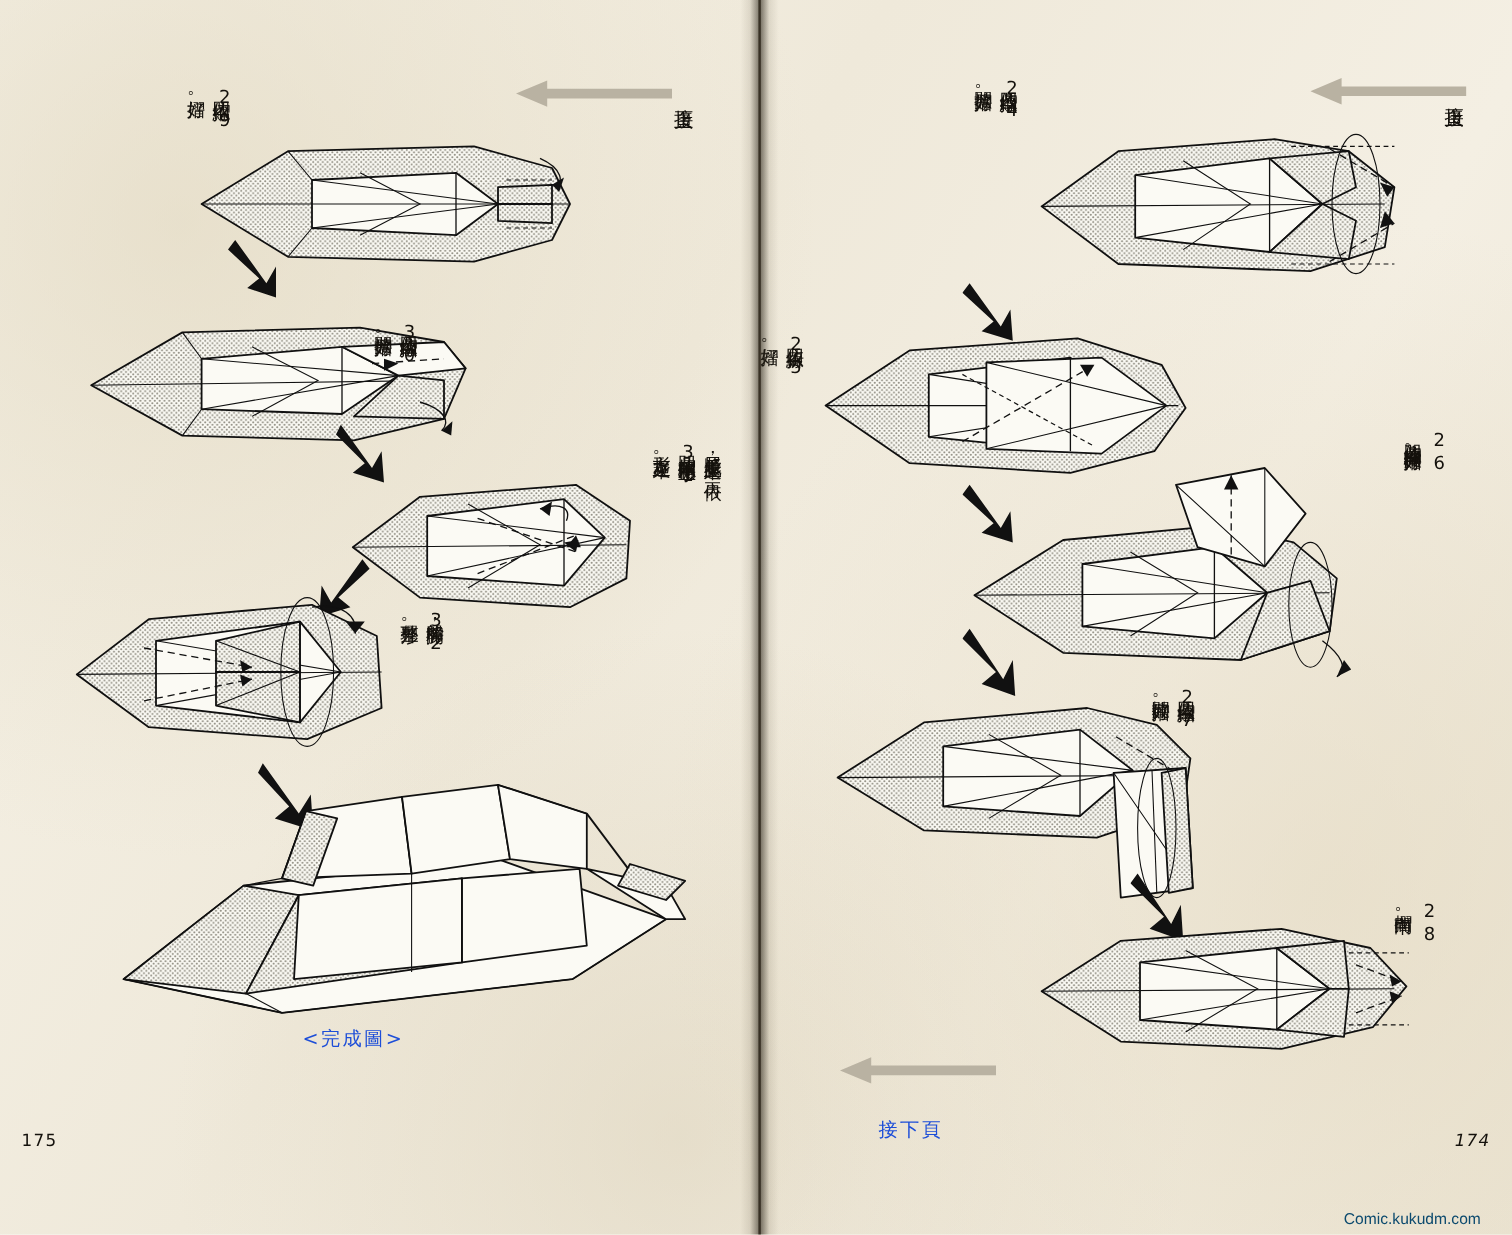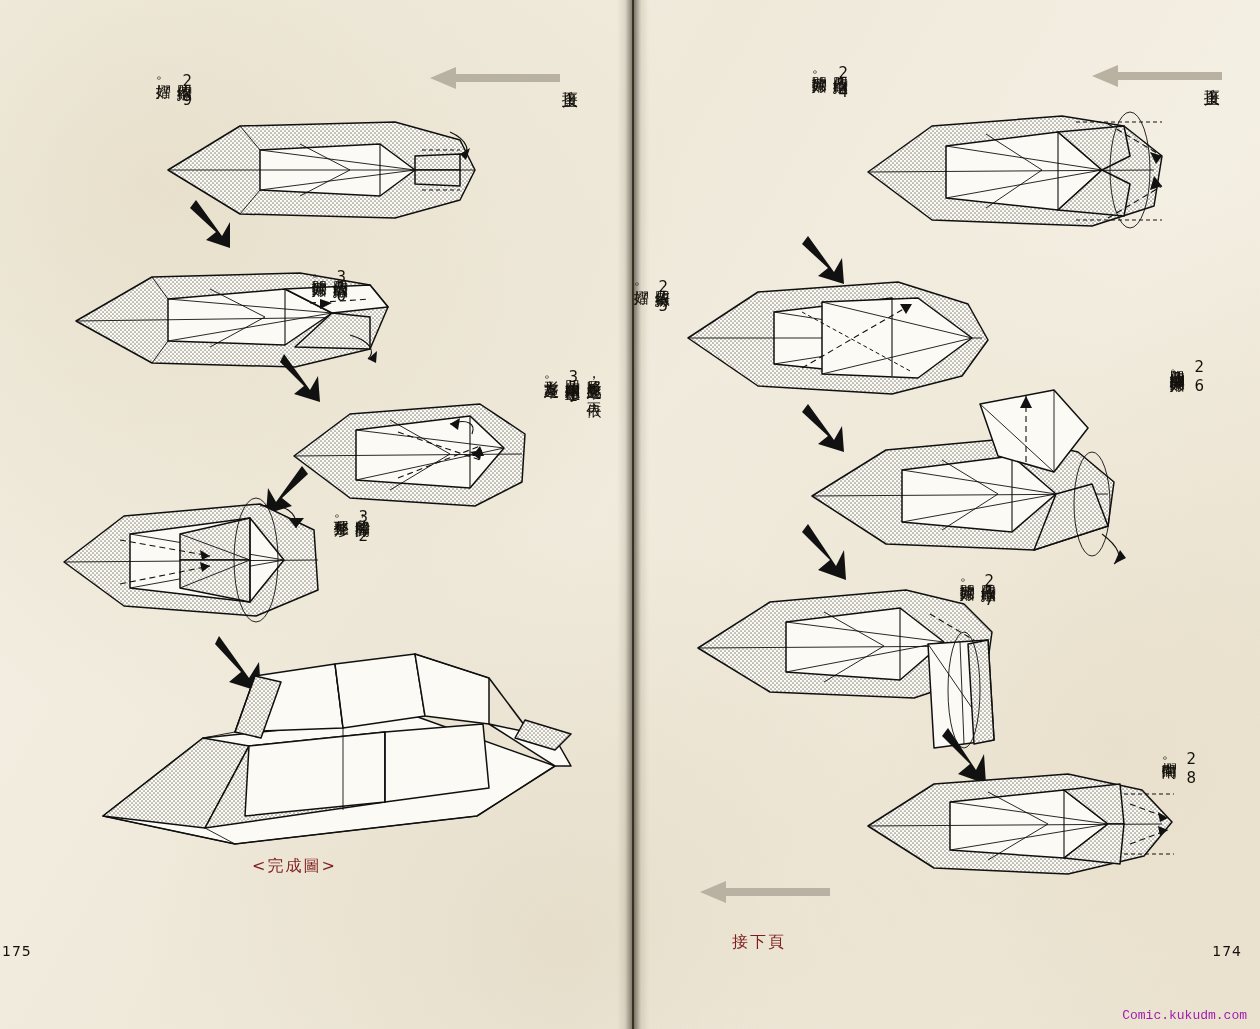--- a/index.html
+++ b/index.html
@@ -85,31 +85,31 @@
     position: absolute;
     bottom: 70px;
     font-size: 14px;
     color: #14110c;
     letter-spacing: 1px;
     z-index: 25;
   }
   .caption-center {
     position: absolute;
     font-size: 16px;
-    color: #7f1d1d;
+    color: #1d4ed8;
     letter-spacing: 2px;
     z-index: 25;
   }
   .watermark {
     position: absolute;
-    right: 13px;
+    right: 26px;
     bottom: 6px;
     font-size: 13px;
-    color: #a21caf;
-    font-family: Liberation Mono, monospace;
+    color: #0c4a6e;
+    font-family: Liberation Sans, sans-serif;
     z-index: 60;
   }
   svg { display: block; }
   .art {
     position: absolute;
     z-index: 10;
   }
   
   .ln   { fill: none; stroke: #101010; stroke-width: 1.6; stroke-linejoin: round; }
   .ln2  { fill: none; stroke: #101010; stroke-width: 1.1; }
@@ -266,21 +266,21 @@
 
       <path class="fillwhite" d="M404,104 L470,118 L486,146 L470,146 Z"></path>
       <path class="fillgrey" d="M440,100 L486,114 L470,130 L430,118 Z"></path>
       <path class="thin" d="M300,112 L300,182 M258,108 L258,190"></path>
       <path class="thin" d="M118,118 L150,112 M150,224 L120,208"></path>
       <path class="ln2" d="M18,196 L150,224 L392,196 L470,146"></path>
       <path class="thin" d="M170,56 L150,112 M250,44 L258,108"></path>
     </svg>
     <div class="caption-center" style="left:252px; top:856px;">&lt;完成圖&gt;</div>
 
-    <div class="pagenum" style="left:2px;">175</div>
+    <div class="pagenum" style="left:18px;">175</div>
   </div>
 
   <div class="leaf right">
 
     <svg class="art" style="left:460px; top:62px;" width="130" height="28">
       <g class="arrowgrey">
         <polygon points="0,14 26,3 26,10 130,10 130,18 26,18 26,25"></polygon>
       </g>
     </svg>
     <div class="vtext big" style="left:568px; top:76px; height:60px;">接上頁</div>
@@ -410,20 +410,20 @@
     </div>
     <div class="vtext" style="left:526px; top:750px; height:120px;">摺向中間。</div>
 
     <svg class="art" style="left:68px; top:878px;" width="130" height="28">
       <g class="arrowgrey">
         <polygon points="0,14 26,3 26,10 130,10 130,18 26,18 26,25"></polygon>
       </g>
     </svg>
     <div class="caption-center" style="left:100px; top:932px;">接下頁</div>
 
-    <div class="pagenum" style="right:18px;">174</div>
+    <div class="pagenum" style="right:18px;font-style:italic;">174</div>
   </div>
 
   <div id="gutter"></div>
   <div id="gutter-line"></div>
 
   <div class="watermark">Comic.kukudm.com</div>
 </div>
 
 </body></html>

